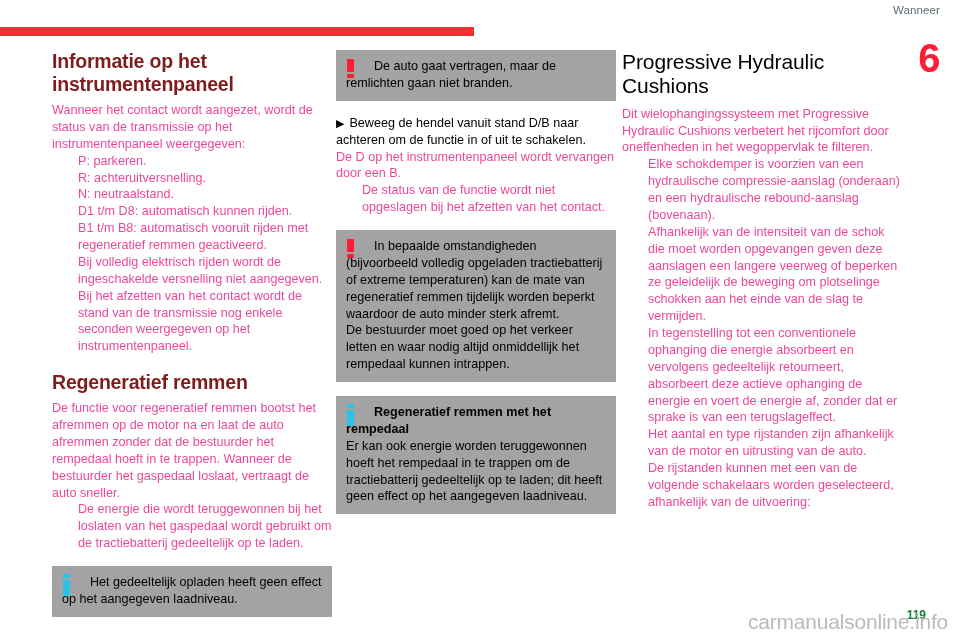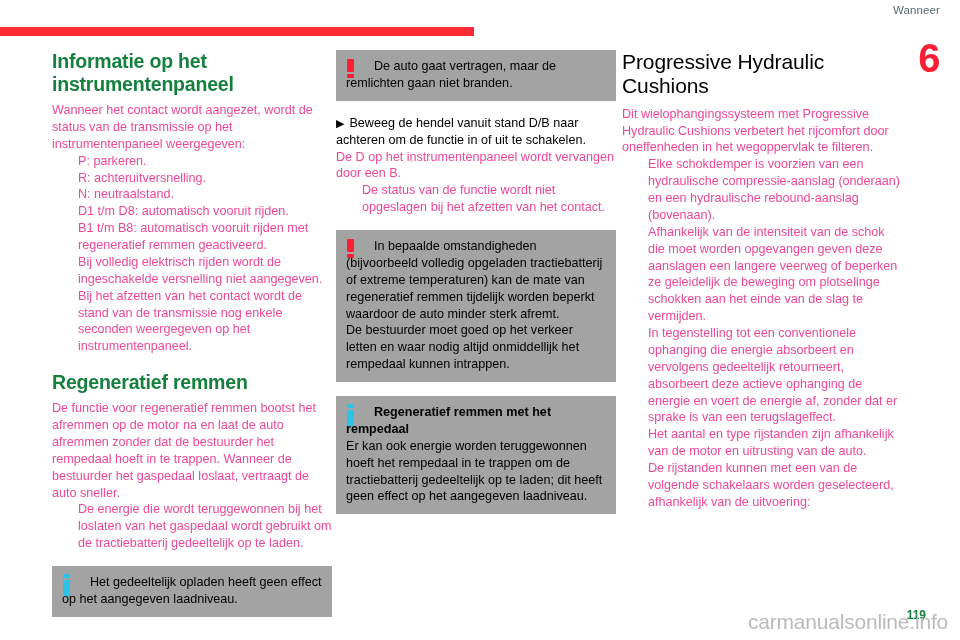--- a/index.html
+++ b/index.html
@@ -66,21 +66,21 @@
   .col-1 { left: 52px; }
   .col-2 { left: 336px; }
   .col-3 { left: 622px; }
 
   
   h2.head-black {
     font-size: 19.5px;
     font-weight: bold;
     line-height: 1.18;
     margin: 0 0 6px 0;
-    color: #15803d;
+    color: #7f1d1d;
     letter-spacing: -.2px;
   }
   h2.head-grey {
     font-size: 21px;
     font-weight: normal;
     line-height: 1.16;
     margin: 0 0 7px 0;
     color: #000000;
     letter-spacing: -.1px;
   }
@@ -215,21 +215,21 @@
 </div>
 
 <div class="columns">
 
   <div class="col col-1">
     <h2 class="head-black">Informatie op het instrumentenpaneel</h2>
     <p class="body">Wanneer het contact wordt aangezet, wordt de status van de transmissie op het instrumentenpaneel weergegeven:</p>
     <p class="body"><span class="b">P</span><span>: parkeren.</span></p>
     <p class="body"><span class="b">R</span><span>: achteruitversnelling.</span></p>
     <p class="body"><span class="b">N</span><span>: neutraalstand.</span></p>
-    <p class="body"><span class="b">D1 t/m D8</span><span>: automatisch vooruit rijden.</span></p>
+    <p class="body"><span class="b">D1 t/m D8</span><span>: automatisch kunnen rijden.</span></p>
     <p class="body"><span class="b">B1 t/m B8</span><span>: automatisch vooruit rijden met regeneratief remmen geactiveerd.</span></p>
     <p class="body">Bij volledig elektrisch rijden wordt de ingeschakelde versnelling niet aangegeven.</p>
     <p class="body">Bij het afzetten van het contact wordt de stand van de transmissie nog enkele seconden weergegeven op het instrumentenpaneel.</p>
 
     <h2 class="head-black spaced">Regeneratief remmen</h2>
     <p class="body">De functie voor regeneratief remmen bootst het afremmen op de motor na en laat de auto afremmen zonder dat de bestuurder het rempedaal hoeft in te trappen. Wanneer de bestuurder het gaspedaal loslaat, vertraagt de auto sneller.</p>
     <p class="body">De energie die wordt teruggewonnen bij het loslaten van het gaspedaal wordt gebruikt om de tractiebatterij gedeeltelijk op te laden.</p>
 
     <div class="callout below">
       <div class="icon-info">

